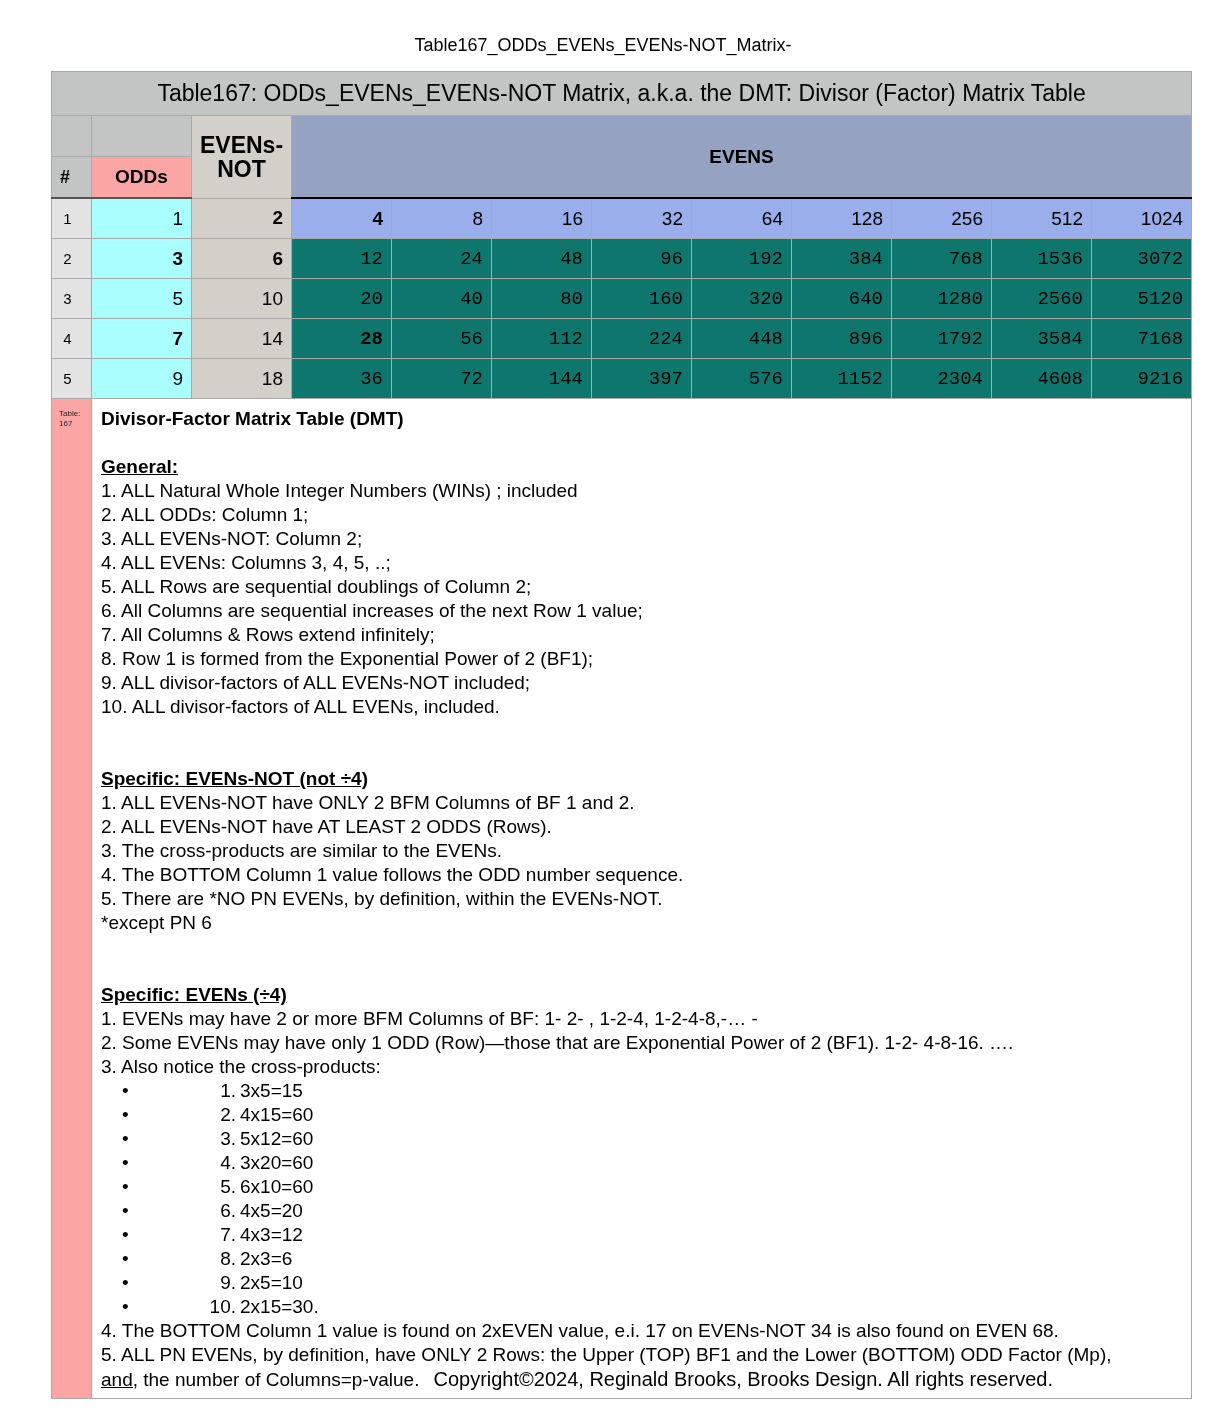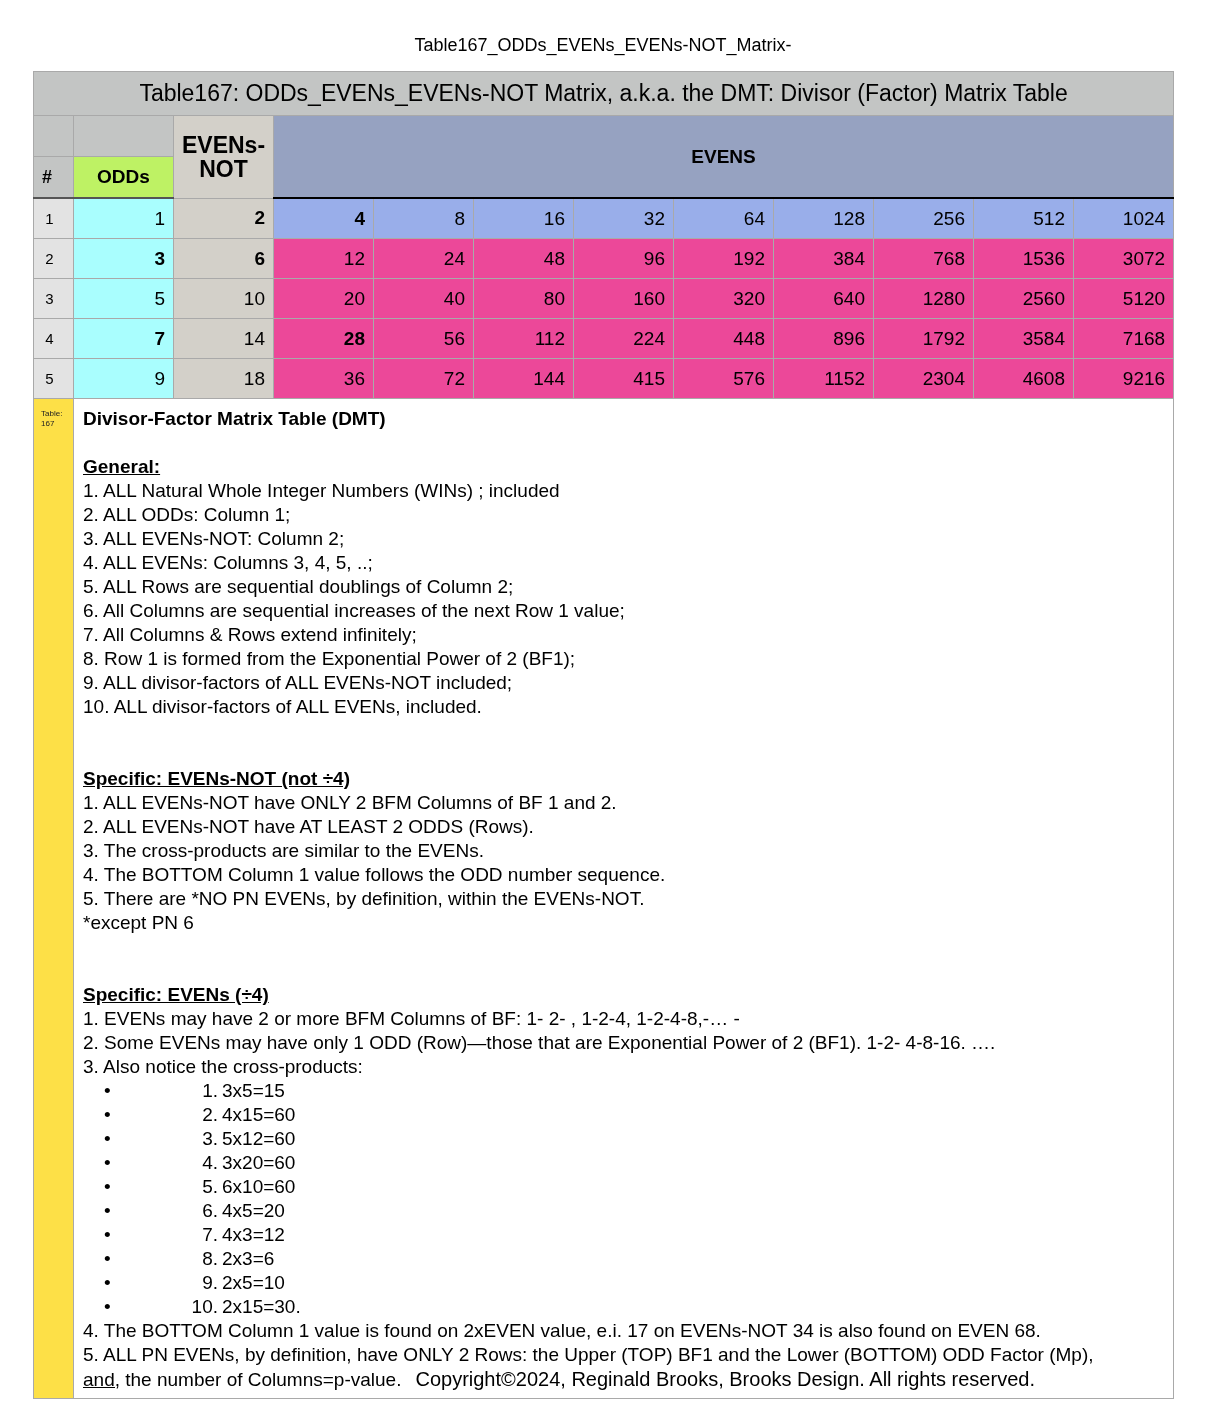--- a/index.html
+++ b/index.html
@@ -5,44 +5,44 @@
     html, body { margin: 0; padding: 0; background: #ffffff; }
     body {
       width: 1216px; height: 1424px; position: relative; overflow: hidden;
       font-family: "Liberation Sans", sans-serif; color: #000;
     }
     .doc-title {
       position: absolute; left: 0; top: 30px; width: 1206px; text-align: center;
       font-size: 18px; line-height: 30px;
     }
     table.dmt {
-      position: absolute; left: 33px; top: 71px;
+      position: absolute; left: 51px; top: 71px;
       border-collapse: collapse; table-layout: fixed; width: 1141px;
     }
     table.dmt td { border: 1px solid #a9a9a9; padding: 0; overflow: hidden; }
     .title-cell {
       background: #c3c5c4; height: 43px; text-align: center;
       font-size: 23px; line-height: 43px;
     }
     .hdr-blank { background: #c3c5c4; }
     .hdr-hash { background: #c3c5c4; font-weight: bold; font-size: 18px; text-align: left; padding-left: 8px !important; vertical-align: middle; }
-    .hdr-odds { background: #bef264; font-weight: bold; font-size: 19px; text-align: center; vertical-align: middle; margin-top: 32px; }
+    .hdr-odds { background: #fca5a5; font-weight: bold; font-size: 19px; text-align: center; vertical-align: middle; margin-top: 32px; }
     .hdr-evnot { background: #d3d0c9; font-weight: bold; font-size: 23px; text-align: center; vertical-align: middle; line-height: 24px; }
     .hdr-evens { background: #96a2c1; font-weight: bold; font-size: 19px; text-align: center; vertical-align: middle; }
     tr.hdr-row-top td { height: 40px; }
     tr.hdr-row-bot td { height: 40px; border-bottom: 2px solid #555; }
     tr.data-row td { height: 39px; font-size: 19px; text-align: right; padding-right: 8px !important; vertical-align: middle; }
     .rownum { background: #e3e3e3; text-align: center !important; padding-right: 0 !important; font-size: 15px !important; }
     .c-odd { background: #a9fefe; }
     .c-evnot { background: #d3d0c9; }
     .c-pow { background: #99aeea; }
-    .c-even { background: #ec4899; }
+    .c-even { background: #0f766e; font-family: Liberation Mono, monospace; }
     .bold { font-weight: bold; }
     .notes-label {
-      background: #fde047; vertical-align: top; font-size: 8px; line-height: 10px;
+      background: #fca5a5; vertical-align: top; font-size: 8px; line-height: 10px;
       padding: 10px 0 0 7px !important; color: #222;
     }
     .notes-cell {
       vertical-align: top; background: #fff; font-size: 19px; line-height: 24px;
       padding: 8px 0 6px 9px !important; height: 984px;
     }
     .notes-cell .h { font-weight: bold; }
     .notes-cell .hu { font-weight: bold; text-decoration: underline; }
     .notes-cell .line { white-space: nowrap; }
     .gap { height: 24px; }
@@ -148,21 +148,21 @@
     <td class="c-even">3584</td>
     <td class="c-even">7168</td>
   </tr>
   <tr class="data-row">
     <td class="rownum">5</td>
     <td class="c-odd">9</td>
     <td class="c-evnot">18</td>
     <td class="c-even">36</td>
     <td class="c-even">72</td>
     <td class="c-even">144</td>
-    <td class="c-even">415</td>
+    <td class="c-even">397</td>
     <td class="c-even">576</td>
     <td class="c-even">1152</td>
     <td class="c-even">2304</td>
     <td class="c-even">4608</td>
     <td class="c-even">9216</td>
   </tr>
 
   <tr>
     <td class="notes-label">
       <span>Table:</span><br>

